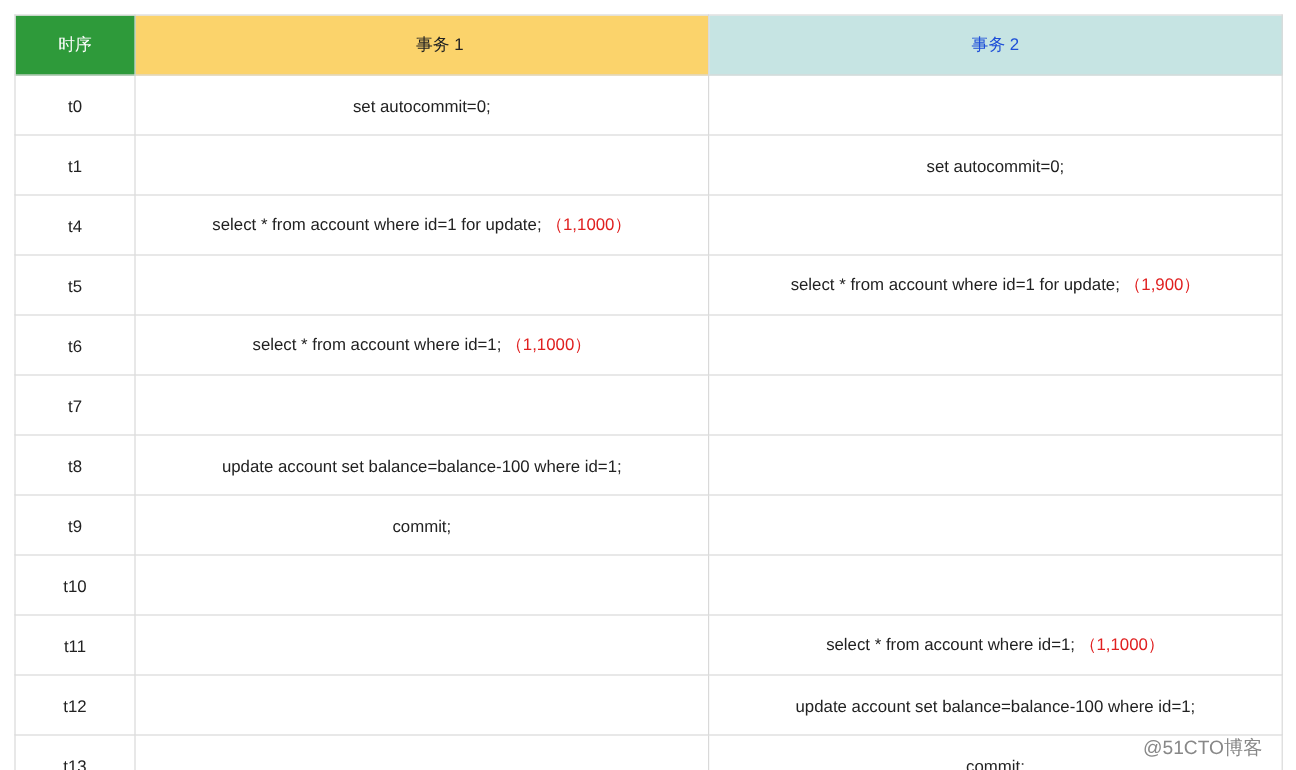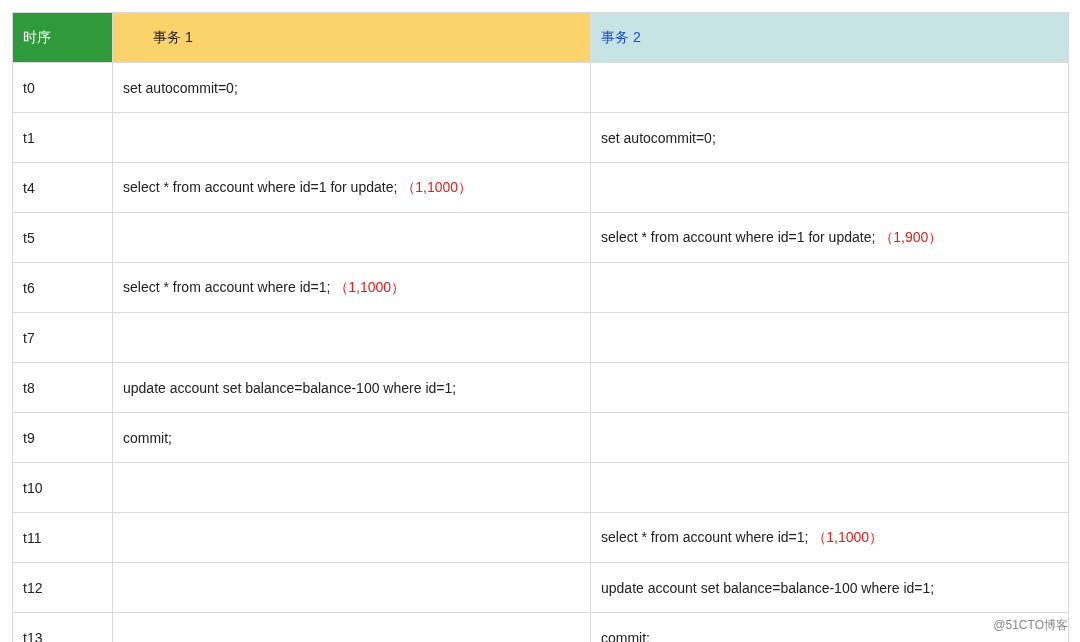--- a/index.html
+++ b/index.html
@@ -16,21 +16,21 @@
       width: 1080px;
     }
     table {
       width: 100%;
       border-collapse: collapse;
       table-layout: fixed;
     }
     th, td {
       border: 1px solid #d9d9d9;
       padding: 10px 10px;
-      text-align: left;
+      text-align: center;
       vertical-align: middle;
       font-weight: 400;
       height: 50px;
     }
     th {
       font-weight: 500;
     }
     col.col-time { width: 100px; }
     col.col-tx { width: 478px; }
     th.time-header {
@@ -44,23 +44,23 @@
     }
     th.tx2-header {
       background: #c6e4e3;
       color: #1d4ed8;
     }
     .note {
       color: #e02020;
     }
     .watermark {
       position: fixed;
-      right: 12px;
+      right: 28px;
       bottom: 8px;
-      font-size: 12px;
+      font-size: 16px;
       color: #888;
       font-family: Arial, sans-serif;
     }
   </style>
 </head>
 <body>
 
 <table>
   <colgroup>
     <col class="col-time">

